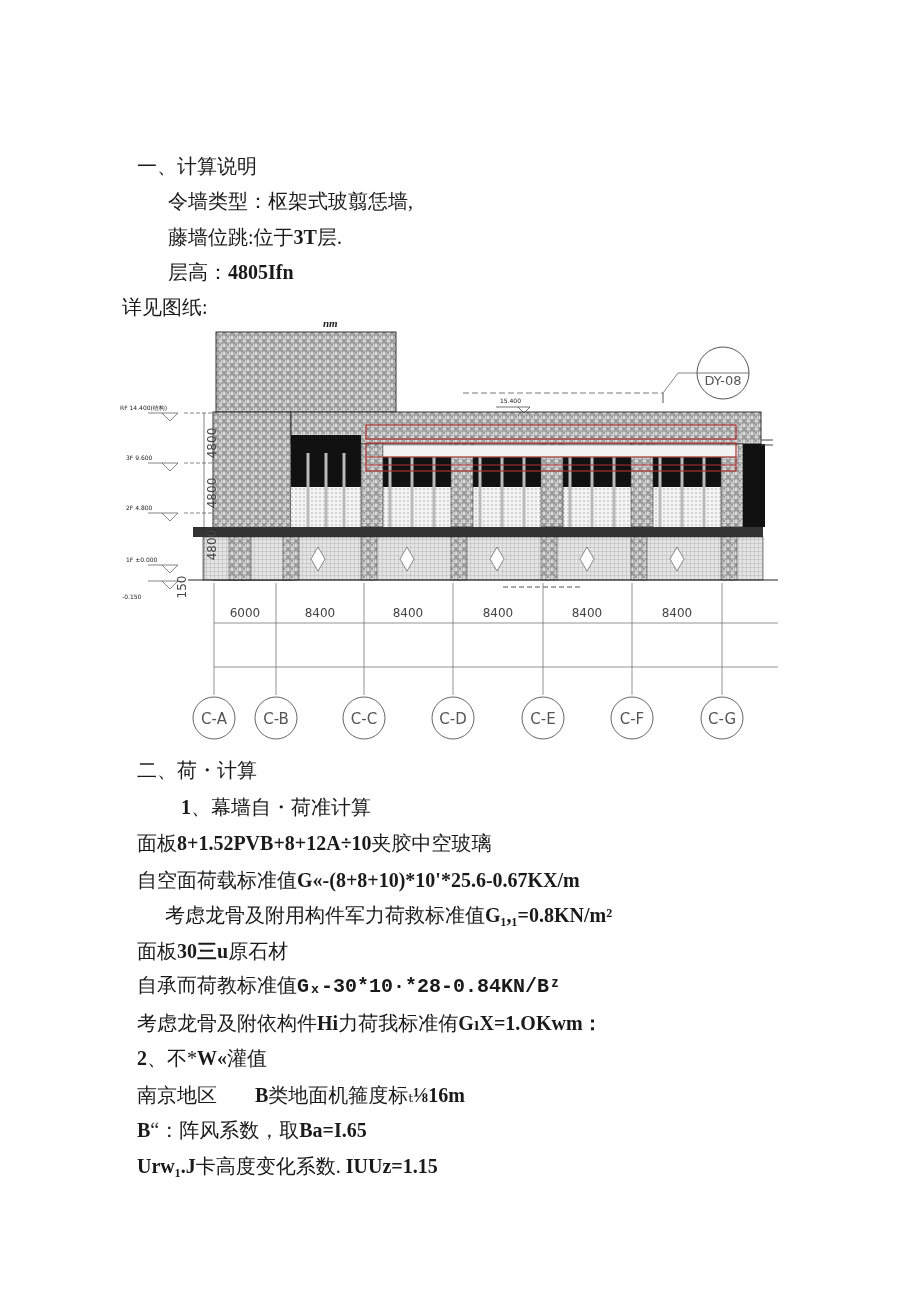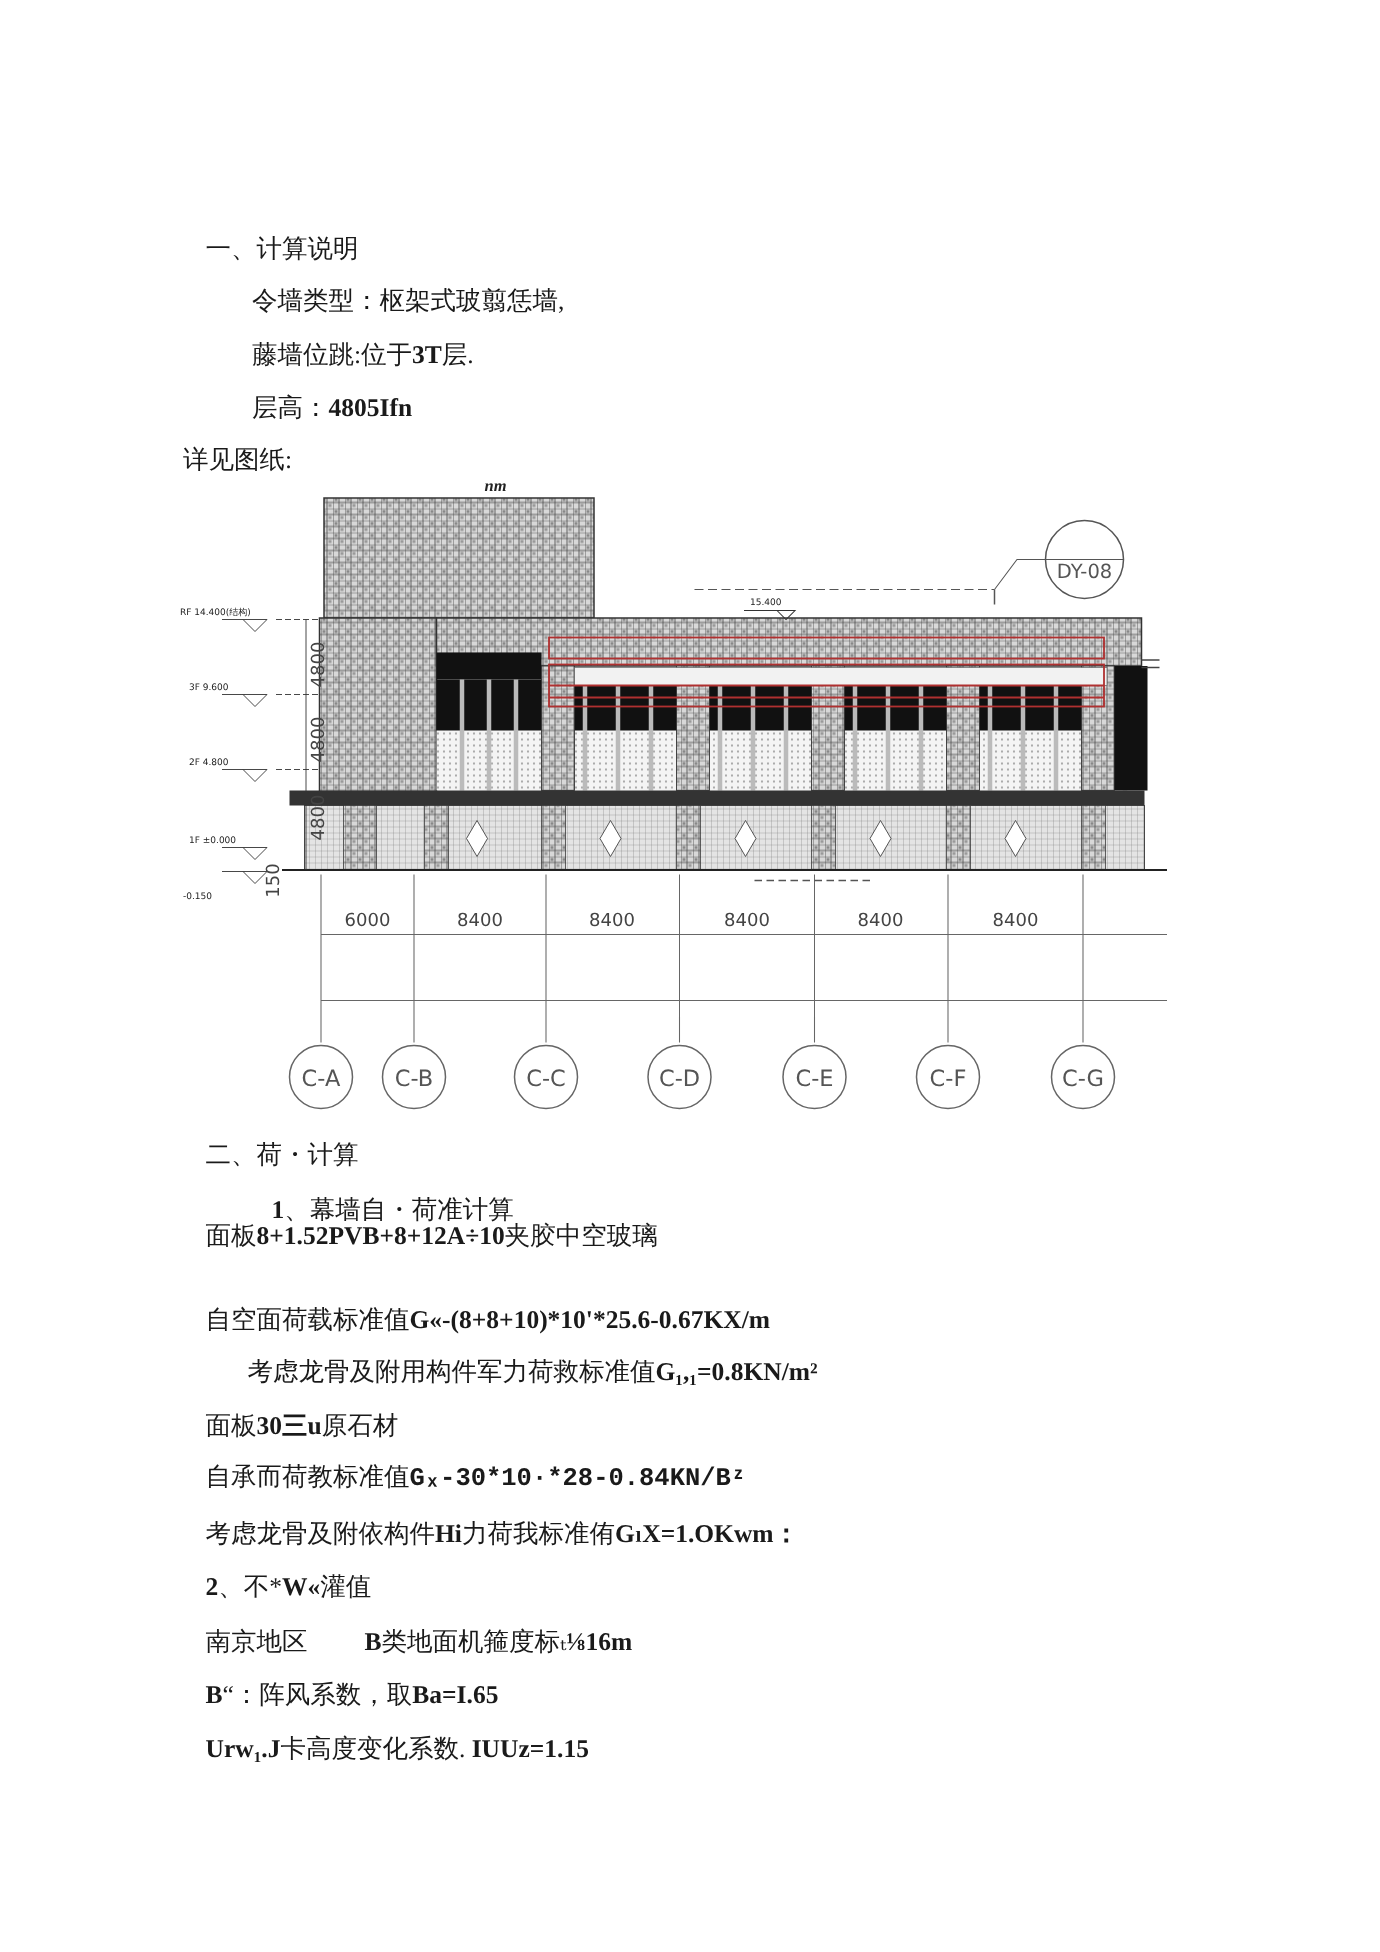--- a/index.html
+++ b/index.html
@@ -1,18 +1,18 @@
 <!DOCTYPE html>
 <html><head>
 <meta charset="utf-8">
 <style>
   html, body { margin: 0; padding: 0; background: #ffffff; }
   body { width: 920px; height: 1301px; position: relative; overflow: hidden;
          font-family: "Liberation Serif", "DejaVu Serif", serif; color: #1a1a1a; }
-  .line { position: absolute; font-size: 17px; line-height: 20px; white-space: nowrap; }
+  .line { position: absolute; font-size: 20px; line-height: 20px; white-space: nowrap; }
   .b { font-weight: bold; }
   .indent1 { left: 137px; }
   .indent2 { left: 168px; }
   .indent0 { left: 122px; }
   #drawing { position: absolute; left: 118px; top: 315px; width: 660px; height: 430px; }
   .dim-text { font-family: "DejaVu Sans", sans-serif; font-size: 12px; fill: #444; }
   .axis-text { font-family: "DejaVu Sans", sans-serif; font-size: 15px; fill: #555; }
   .lvl-text { font-family: "DejaVu Sans", sans-serif; font-size: 6px; fill: #222; }
 </style>
 </head>
@@ -203,21 +203,21 @@
     <text x="604" y="409" text-anchor="middle" class="axis-text">C-G</text>
   </g>
 </svg>
 
 <div class="line indent1" style="top:760px;">二、荷・计算</div>
 
 <div class="line indent1" style="top:797px;margin-left:44px;">
   <span class="b">1</span><span>、幕墙自・荷准计算</span>
 </div>
 
-<div class="line indent1" style="top:814px;">
+<div class="line indent1" style="top:833px;">
   <span>面板</span><span class="b">8+1.52PVB+8+12A÷10</span><span>夹胶中空玻璃</span>
 </div>
 <div class="line indent1" style="top:870px;">
   <span>自空面荷载标准值</span><span class="b">G«-(8+8+10)*10'*25.6-0.67KX/m</span>
 </div>
 <div class="line indent1" style="top:905px;margin-left:28px;">
   <span>考虑龙骨及附用构件军力荷救标准值</span><span class="b">G₁,₁=0.8KN/m²</span>
 </div>
 <div class="line indent1" style="top:941px;text-align:right;">
   <span>面板</span><span class="b">30三u</span><span>原石材</span>

